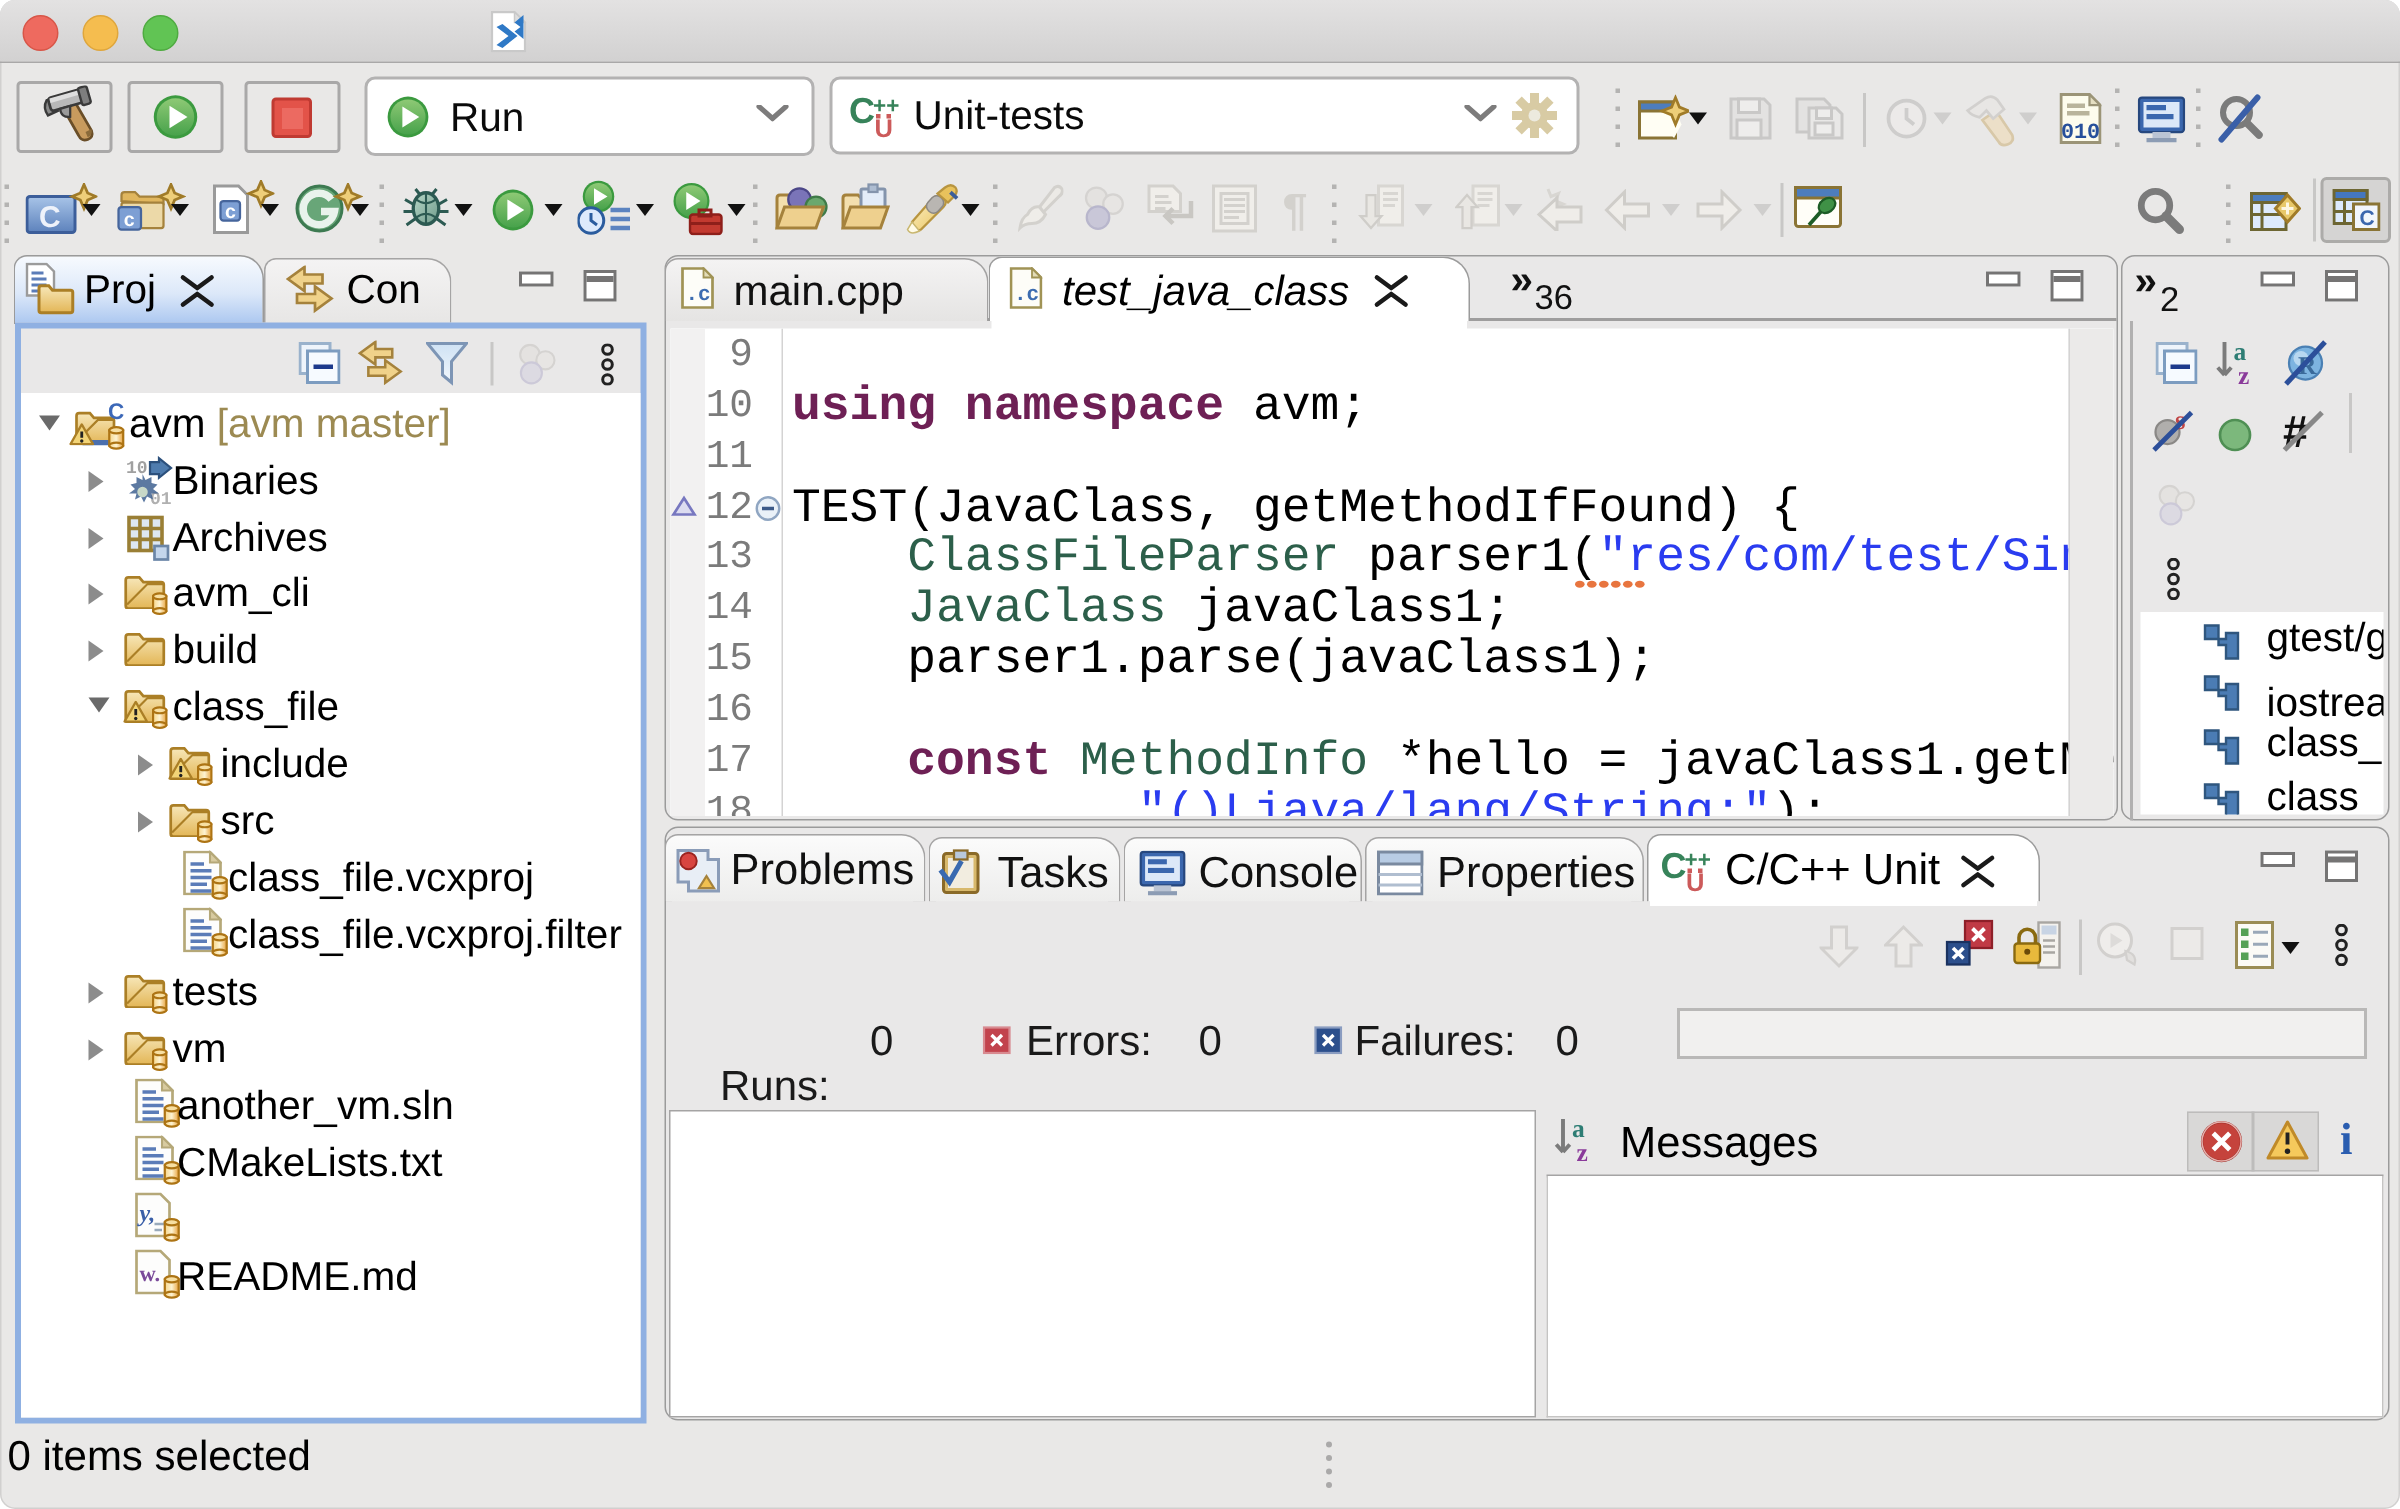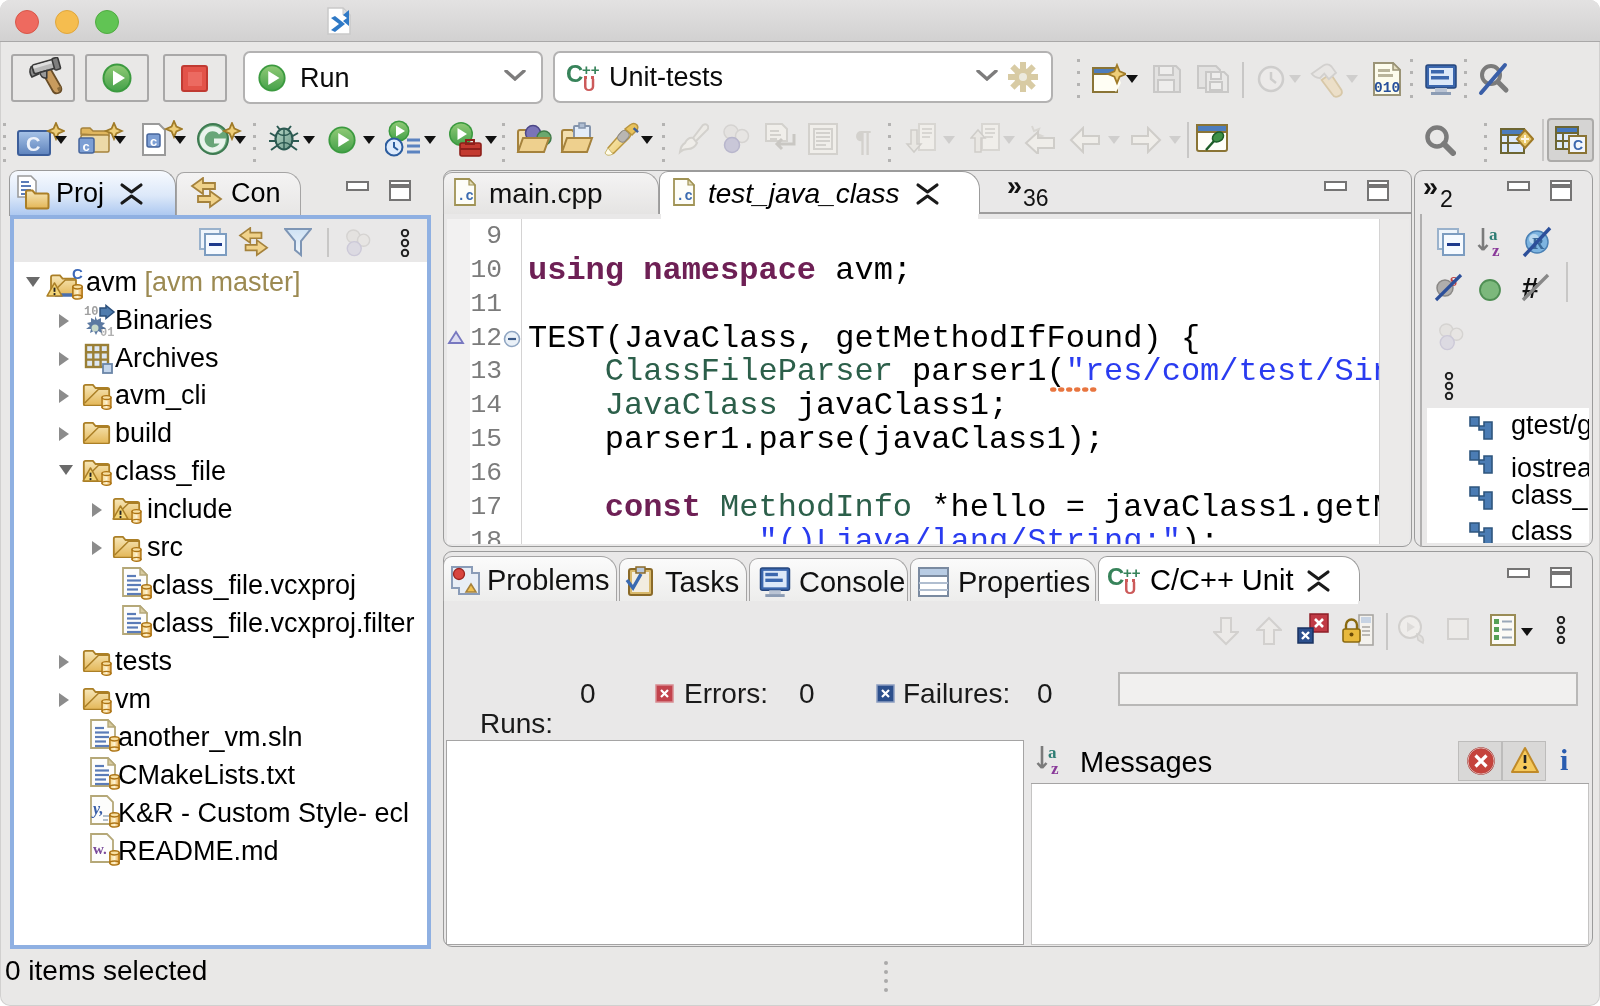--- a/index.html
+++ b/index.html
@@ -658,21 +658,20 @@
       <use href="#s-cyl" x="19" y="17" width="13" height="17"></use>
     </svg>
     <div class="treerow" style="left:104px; top:494px; line-height:38px;">CMakeLists.txt</div>
 
     <svg class="abs" style="left:75px; top:532px;" width="36" height="38" viewBox="0 0 36 38">
       <path d="M2 2 h16 l6 6 v22 h-22 z" fill="#fdfdfc" stroke="#b5a878" stroke-width="1.8"></path>
       <text x="4" y="20" font-family="Liberation Serif" font-size="16" font-weight="bold" font-style="italic" fill="#3a5fa8">y,</text>
       <path d="M14 22 h7 M14 26 h5" stroke="#9ab" stroke-width="1.6"></path>
       <use href="#s-cyl" x="19" y="17" width="13" height="17"></use>
     </svg>
-    <div class="treerow" style="left:104px; top:532px; line-height:38px;">K&amp;R - Custom Style- ecl</div>
 
     <svg class="abs" style="left:75px; top:570px;" width="36" height="38" viewBox="0 0 36 38">
       <path d="M2 2 h16 l6 6 v22 h-22 z" fill="#fdfdfc" stroke="#b5a878" stroke-width="1.8"></path>
       <text x="4" y="22" font-family="Liberation Serif" font-size="15" font-weight="bold" fill="#7a4a9a">w.</text>
       <use href="#s-cyl" x="19" y="17" width="13" height="17"></use>
     </svg>
     <div class="treerow" style="left:104px; top:570px; line-height:38px;">README.md</div>
   </div>
   <svg width="0" height="0">
       <defs>

